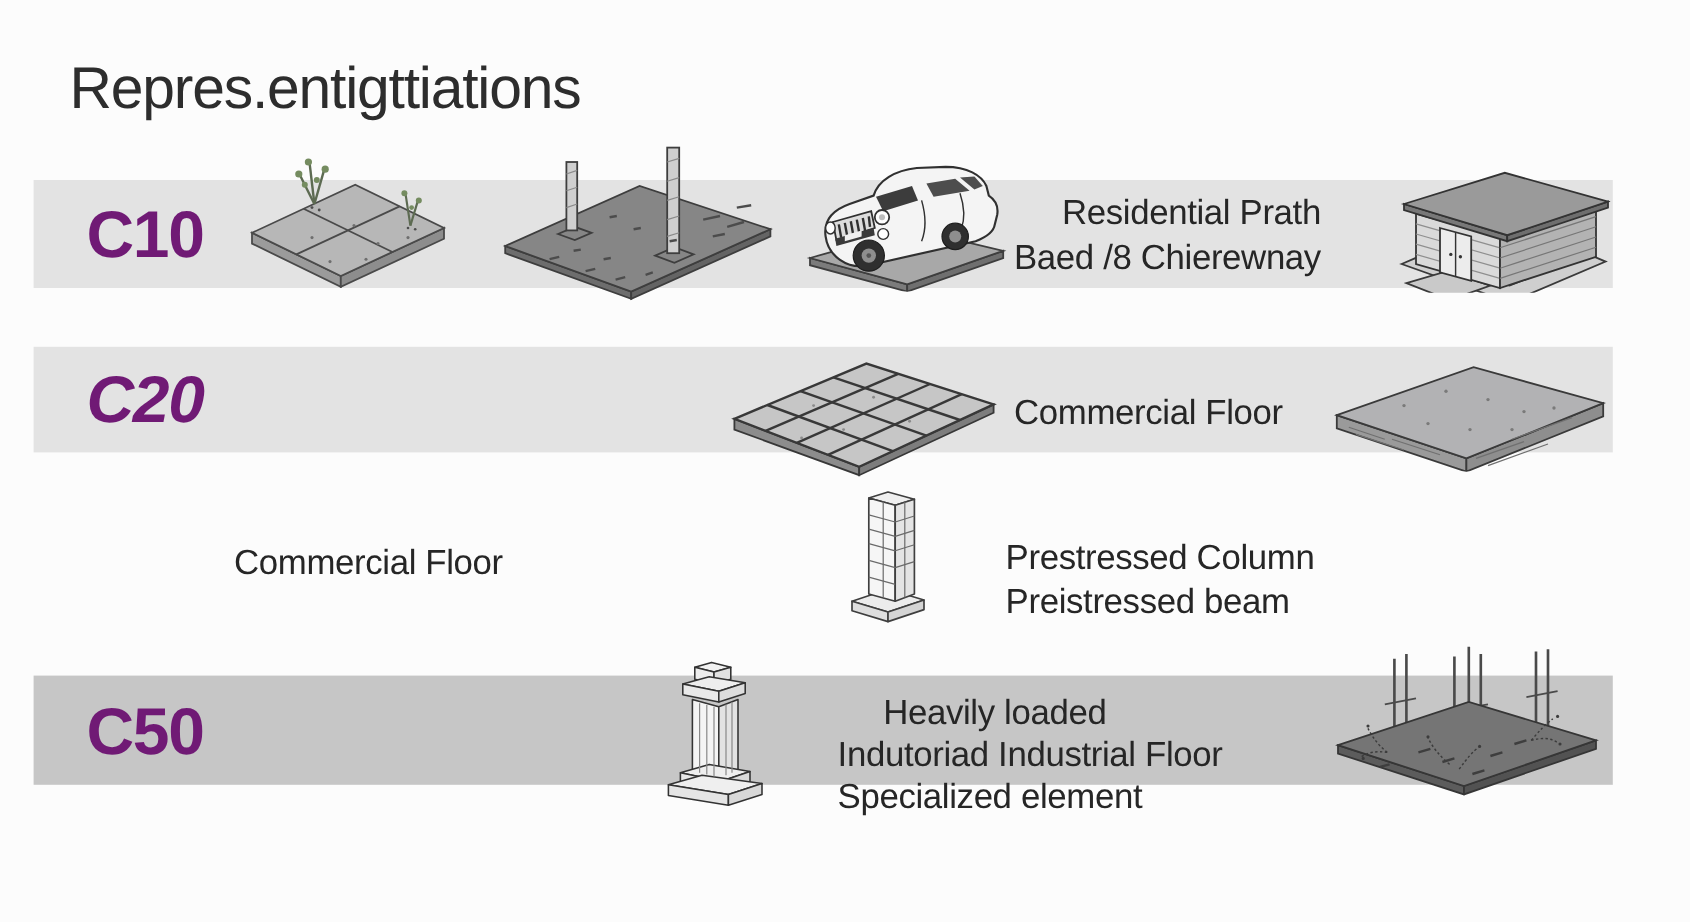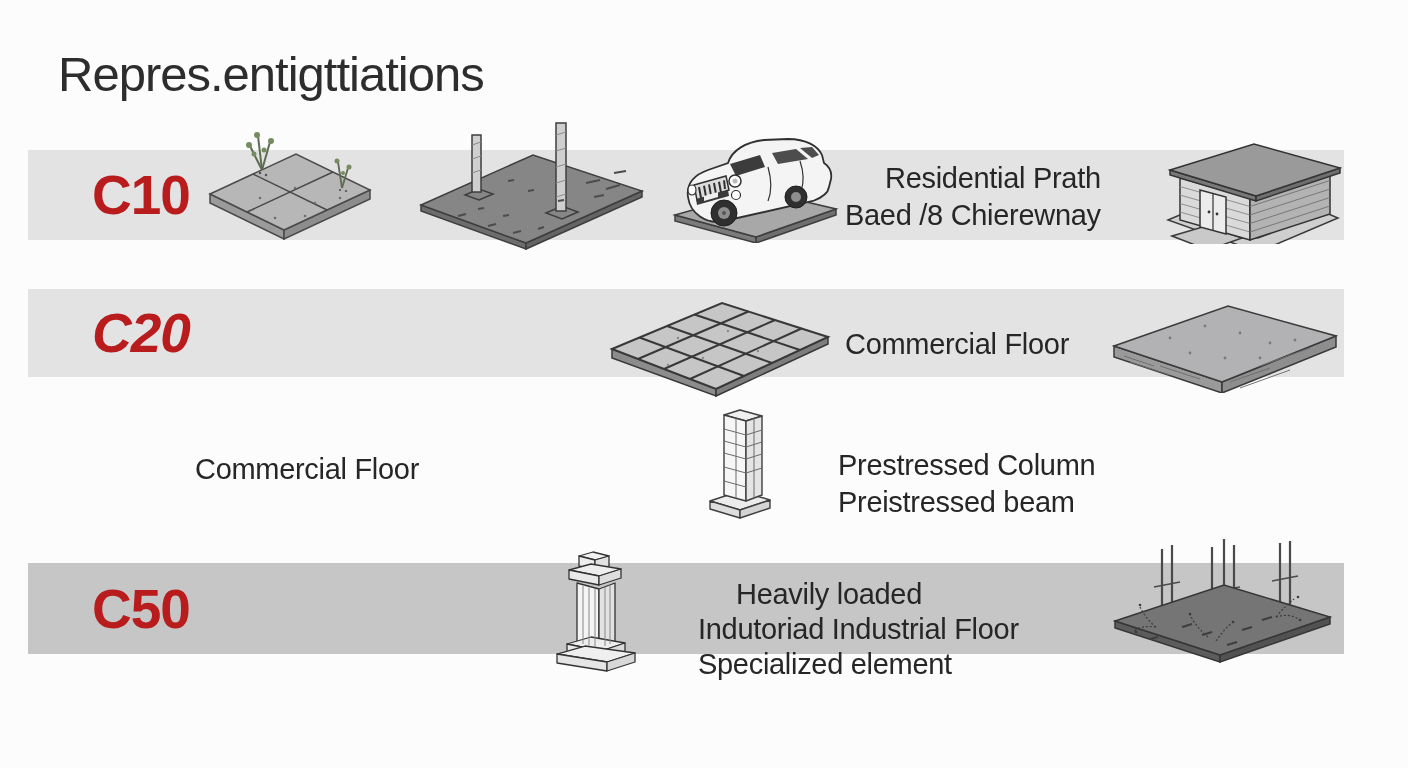--- a/index.html
+++ b/index.html
@@ -5,21 +5,21 @@
   html,body{margin:0;padding:0;}
   body{width:1408px;height:768px;background:#fcfcfc;font-family:"Liberation Sans",sans-serif;overflow:hidden;}
   #page{position:relative;width:1408px;height:768px;background:#fcfcfc;}
   .title{position:absolute;left:58px;top:26px;font-size:49px;font-weight:400;color:#2d2d2d;letter-spacing:-1px;margin-top:20px;}
   .band{position:absolute;left:28px;width:1316px;background:#e3e3e3;display:flex;align-items:center;}
   .band.dark{background:#c6c6c6;}
   #band-c10{top:150px;height:90px;}
   #band-c20{top:289px;height:88px;font-style:italic;}
   #band-c40{top:419px;height:88px;}
   #band-c50{top:563px;height:91px;}
-  .grade{padding-left:64px;font-size:55px;font-weight:700;color:#b91c1c;letter-spacing:-1px;}
+  .grade{padding-left:44px;font-size:55px;font-weight:700;color:#701a75;letter-spacing:-1px;}
   .desc{position:absolute;font-size:29px;color:#262626;line-height:37px;letter-spacing:-0.3px;}
   #t-c10{left:845px;top:160px;text-align:right;}
   #t-c20{left:845px;top:326px;}
   #t-c40-left{left:195px;top:451px;}
   #t-c40{left:838px;top:447px;}
   #t-c50{left:698px;top:577px;line-height:35px;}
   #t-c50 .line-0{padding-left:38px;}
   .icon{position:absolute;}
   #icon-weeds{left:200px;top:128px;width:178px;height:112px;}
   #icon-posts{left:418px;top:121px;width:227px;height:130px;}

